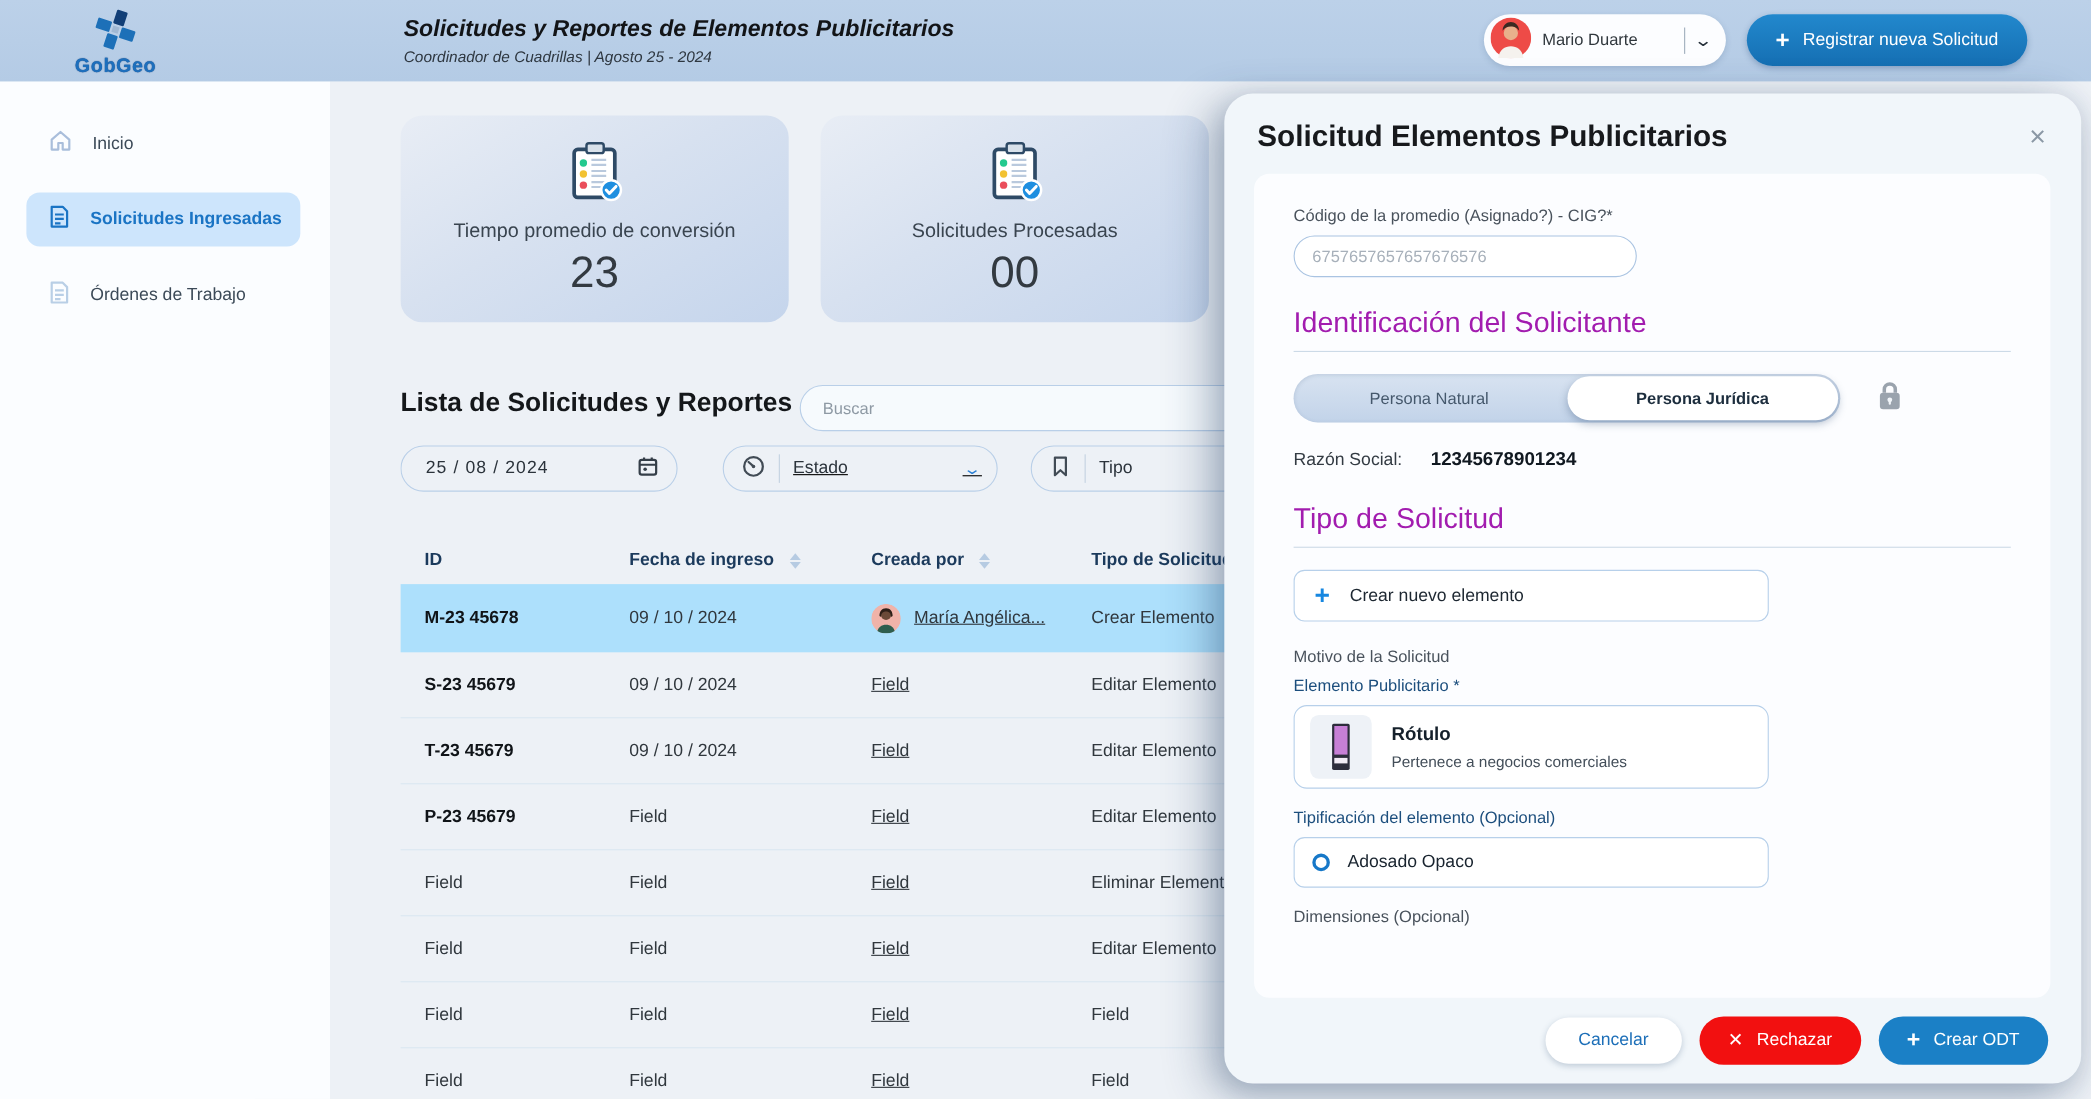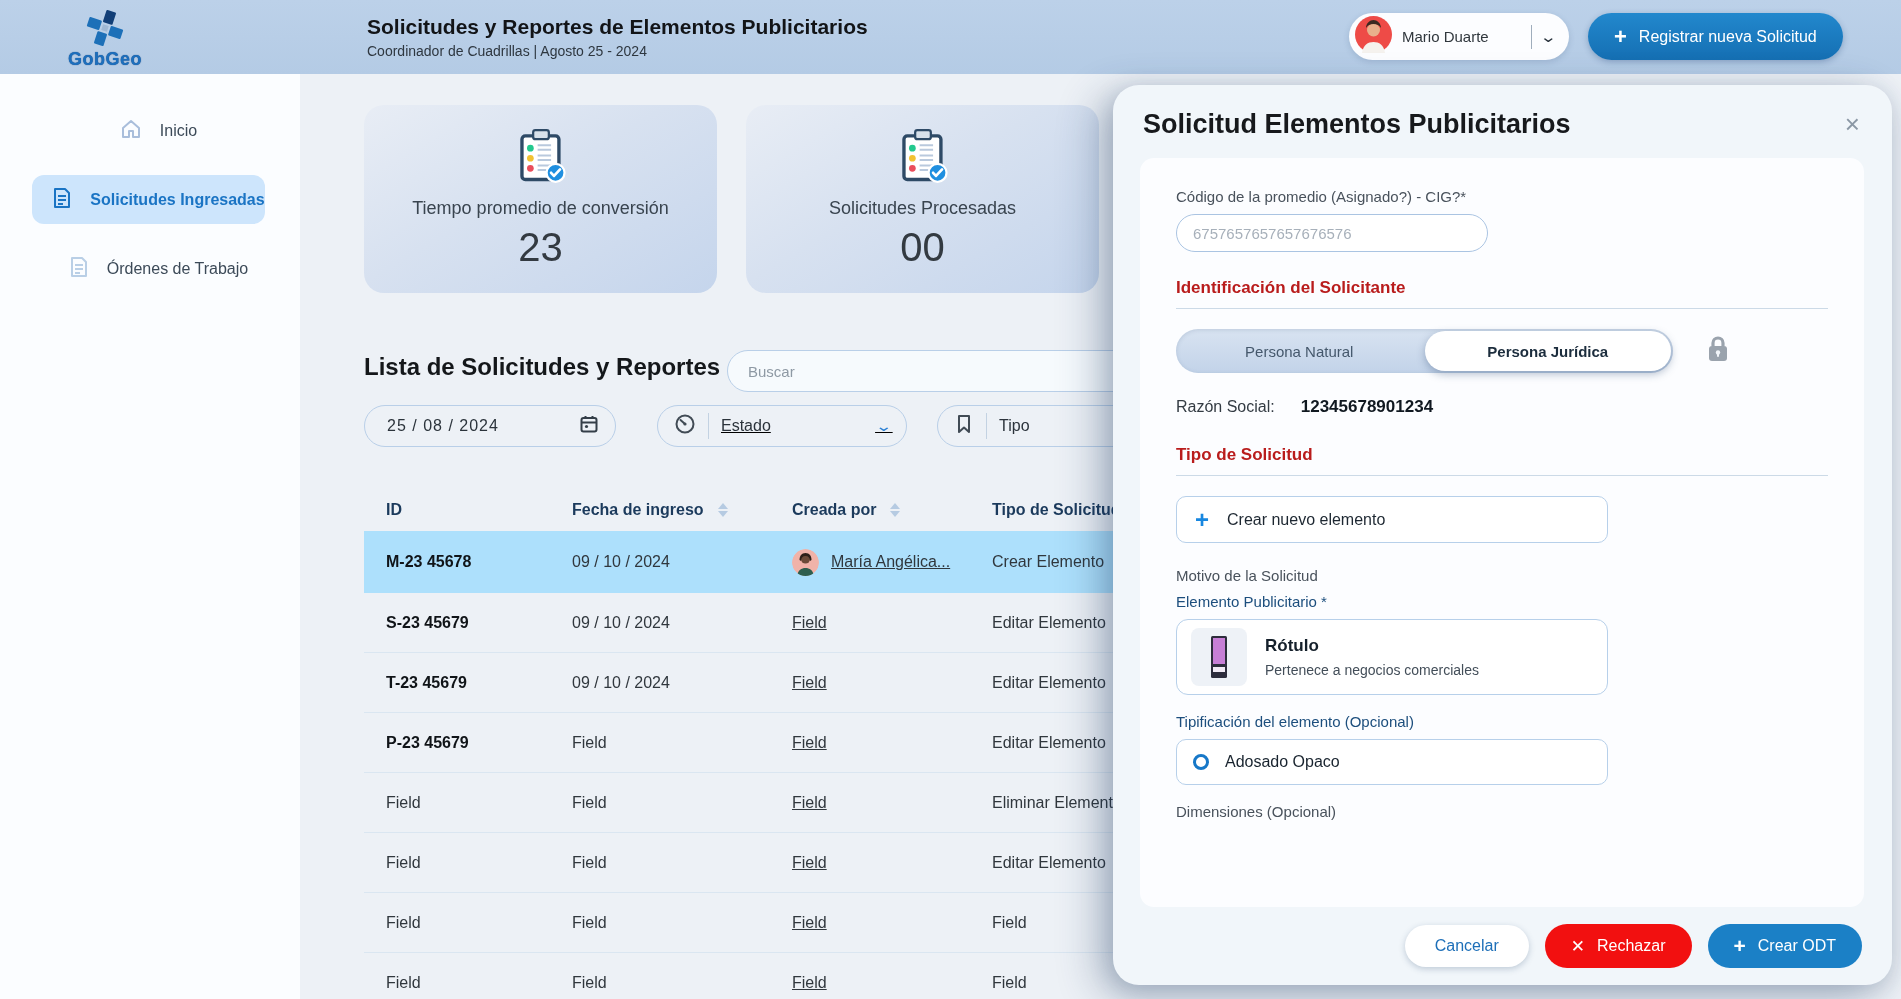--- a/index.html
+++ b/index.html
@@ -5,38 +5,38 @@
   * { margin:0; padding:0; box-sizing:border-box; }
   html,body { width:1901px; height:999px; overflow:hidden;
     font-family:"Liberation Sans","DejaVu Sans",sans-serif; background:#edf1f6; }
 
   
   .header { position:absolute; left:0; top:0; width:1901px; height:74px;
     background:linear-gradient(#bcd1e9,#b4cbe5); display:flex; align-items:center; z-index:60; }
   .logo-block { width:210px; display:flex; flex-direction:column; align-items:center; padding-top:4px; }
   .logo-word { font-size:18px; font-weight:bold; color:#1d6fbd; letter-spacing:.5px; margin-top:-2px;
     text-shadow:0 0 1px #123f77; }
-  .hdr-titles { margin-left:157px; }
+  .hdr-titles { margin-left:157px;font-style:italic; }
   .hdr-title { font-size:21px; font-weight:bold; color:#121417; }
   .hdr-sub { font-size:14px; color:#2e3740; margin-top:4px; }
   .user-pill { position:absolute; left:1349px; top:13px; width:220px; height:47px; background:#fcfdff;
     border-radius:24px; display:flex; align-items:center; padding:0 14px 0 6px; gap:10px;
     box-shadow:0 2px 6px rgba(40,70,110,.18); cursor:pointer; }
   .user-name { font-size:15px; color:#30373d; flex:1; }
   .user-div { width:1px; height:24px; background:#9fadbc; }
   .chev { font-size:15px; color:#26303a; transform:scaleX(1.4); }
   .register-btn { position:absolute; left:1588px; top:13px; height:47px; padding:0 26px;
     background:linear-gradient(#2288cd,#156fb3); border:none; border-radius:24px; color:#fff;
     font-size:16px; display:flex; align-items:center; gap:12px; cursor:pointer;
     box-shadow:0 2px 6px rgba(20,60,110,.3); font-family:inherit; }
   .register-btn .plus { font-size:22px; font-weight:bold; line-height:1; }
 
   
   .sidebar { position:absolute; left:0; top:74px; width:300px; bottom:0; background:#fbfdff;
-    padding-top:32px; display:flex; flex-direction:column; gap:20px; z-index:10;align-items:center; }
+    padding-top:32px; display:flex; flex-direction:column; gap:20px; z-index:10; }
   .side-item { height:49px; margin:0 27px 0 24px; border-radius:12px; display:flex; align-items:center;
     gap:18px; padding-left:20px; font-size:16px; color:#3c4a58; cursor:pointer; }
   .side-item.active { background:#cde5fc; color:#1a74c4; font-weight:bold; }
   .side-item svg { flex:0 0 auto; }
 
   
   .main { position:absolute; left:364px; top:74px; right:0; bottom:0; overflow:hidden; }
   .cards { position:absolute; top:31px; left:0; display:flex; gap:29px; }
   .stat-card { width:353px; height:188px; border-radius:20px;
     background:linear-gradient(150deg,#e8edf5 0%,#d7e1f0 45%,#c5d5ec 100%);
@@ -83,21 +83,21 @@
   .panel-title { font-size:27px; font-weight:bold; color:#17191c; }
   .close-btn { margin-left:auto; background:none; border:none; font-size:26px; color:#8b98a5; cursor:pointer;
     line-height:1; padding:2px 6px; font-family:inherit; }
   .panel-card { position:absolute; left:27px; right:28px; top:73px; bottom:78px; background:#fcfdff;
     border-radius:14px; padding:30px 36px; overflow:hidden; }
   .f-label { font-size:15px; color:#49525c; margin-bottom:9px; }
   .f-label.blue { color:#1c4e7d; }
   .codigo-input { width:312px; height:38px; border:1.5px solid #aac4e2; border-radius:19px; padding:0 16px;
     font-size:15px; color:#333; background:#fff; outline:none; font-family:inherit; margin-bottom:26px; display:block; }
   .codigo-input::placeholder { color:#a7b0ba; }
-  .sect-h { font-size:17px; font-weight:bold; color:#b91c1c; margin-bottom:10px; }
+  .sect-h { font-size:26px; font-weight:normal; color:#a21caf; margin-bottom:10px; }
   .divider { height:1px; background:#ccdae7; margin-bottom:20px; }
   .toggle-row { display:flex; align-items:center; gap:32px; margin-bottom:24px; }
   .toggle-track { width:497px; height:44px; border-radius:22px; display:flex;
     background:linear-gradient(#d8e3f1,#c2d3e9); box-shadow:inset 0 1px 4px rgba(60,90,130,.18); }
   .tseg { flex:1; display:flex; align-items:center; justify-content:center; font-size:15px; color:#45586c;
     cursor:pointer; border-radius:22px; }
   .tseg.active { background:#fff; margin:2px; font-weight:bold; color:#1c2d3d;
     box-shadow:0 3px 8px rgba(40,70,110,.35); }
   .razon-row { display:flex; align-items:baseline; gap:26px; margin-bottom:28px; }
   .razon-label { font-size:16px; color:#333b43; }

